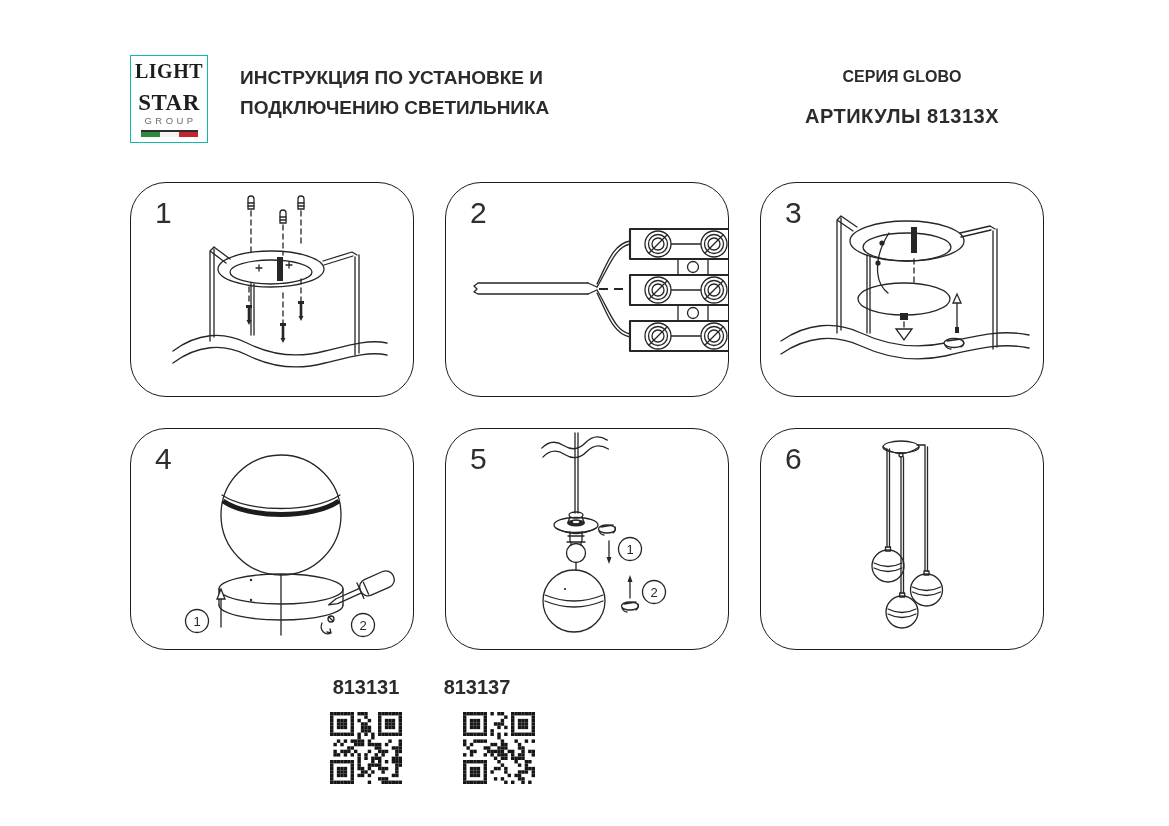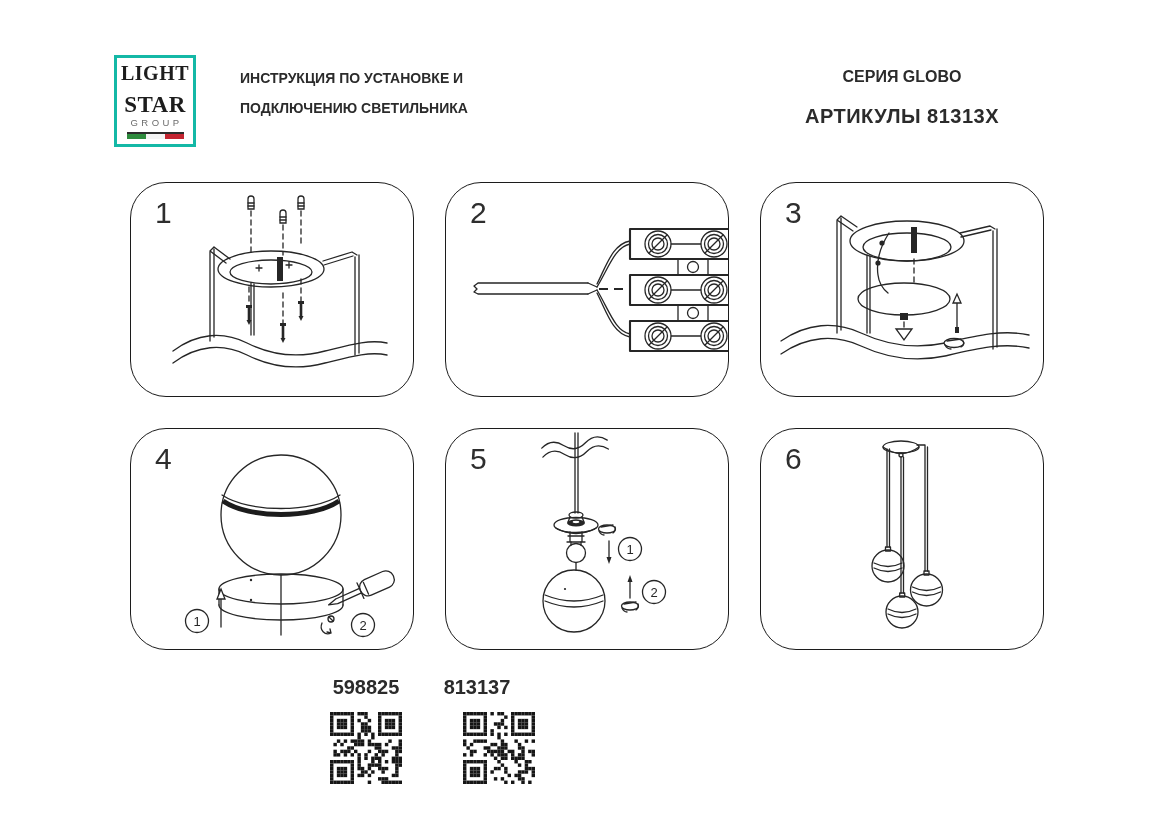--- a/index.html
+++ b/index.html
@@ -1,28 +1,28 @@
 <!DOCTYPE html>
 <html><head>
 <meta charset="utf-8">
 <style>
   html,body{margin:0;padding:0;background:#fff;}
   .page{position:relative;width:1169px;height:826px;background:#ffffff;overflow:hidden;
         font-family:"Liberation Sans",sans-serif;color:#2b2b2b;}
   
-  .logo{position:absolute;left:114px;top:55px;width:76px;height:86px;border:3px solid #14b8a6;
+  .logo{position:absolute;left:130px;top:55px;width:76px;height:86px;border:1px solid #14b8a6;
         background:#fff;display:flex;flex-direction:column;align-items:center;justify-content:center;}
   .logo-w1{font-family:"Liberation Serif",serif;font-weight:bold;font-size:20px;line-height:1.02;color:#1d1d1d;letter-spacing:0.5px;}
   .logo-w2{font-family:"Liberation Serif",serif;font-weight:bold;font-size:23px;line-height:1.0;color:#1d1d1d;letter-spacing:0.5px;margin-top:9px;}
   .logo-w3{font-size:9.5px;color:#6c6c6c;letter-spacing:3.4px;margin-top:1px;margin-left:3px;}
   .flag{width:57px;height:5px;margin-top:4px;border-top:2px solid #2c2c2c;display:flex;}
   .flag .g{flex:1;background:#2e8b3d;}
   .flag .w{flex:1;background:#f4f4f4;}
   .flag .r{flex:1;background:#c32430;}
-  .title{position:absolute;left:240px;top:63px;font-weight:bold;font-size:14px;line-height:30px;color:#2b2b2b;}
+  .title{position:absolute;left:240px;top:63px;font-weight:bold;font-size:19px;line-height:30px;color:#2b2b2b;}
   .hdr-right{position:absolute;left:758px;top:68px;width:288px;text-align:center;}
   .series{font-weight:bold;font-size:16px;color:#2b2b2b;}
   .articles{font-weight:bold;font-size:20px;color:#2b2b2b;margin-top:19px;letter-spacing:0.5px;}
   
   .panel{position:absolute;width:282px;border:1.6px solid #1c1c1c;border-radius:36px;background:#fff;}
   .row1{top:182px;height:213px;}
   .row2{top:428px;height:220px;}
   .c1{left:130px;} .c2{left:445px;} .c3{left:760px;}
   .p-num{position:absolute;left:24px;top:13px;font-size:30px;color:#2e2e2e;}
   .diag{position:absolute;left:0;top:0;width:100%;height:100%;}
@@ -337,21 +337,21 @@
       </g>
       <g>
         <rect class="s" x="138.7" y="164" width="5" height="4"></rect>
         <circle class="s" cx="141" cy="183" r="16"></circle>
         <path class="s" d="M127,180 Q141,187 155,180"></path>
         <path class="s" d="M127,185 Q141,192 155,185"></path>
       </g>
     </svg>
   </div>
 
-  <div class="art-label" style="left:330px;width:72px;">598825</div>
+  <div class="art-label" style="left:330px;width:72px;">813131</div>
   <div class="art-label" style="left:441px;width:72px;">813137</div>
   <svg class="qr" style="left:330px;" viewBox="0 0 73.5 73.5" id="qr1">
       <rect x="0" y="0" width="3.5" height="3.5" fill="#161616"></rect>
       <rect x="3.5" y="0" width="3.5" height="3.5" fill="#161616"></rect>
       <rect x="7" y="0" width="3.5" height="3.5" fill="#161616"></rect>
       <rect x="10.5" y="0" width="3.5" height="3.5" fill="#161616"></rect>
       <rect x="14" y="0" width="3.5" height="3.5" fill="#161616"></rect>
       <rect x="17.5" y="0" width="3.5" height="3.5" fill="#161616"></rect>
       <rect x="21" y="0" width="3.5" height="3.5" fill="#161616"></rect>
       <rect x="28" y="0" width="3.5" height="3.5" fill="#161616"></rect>

